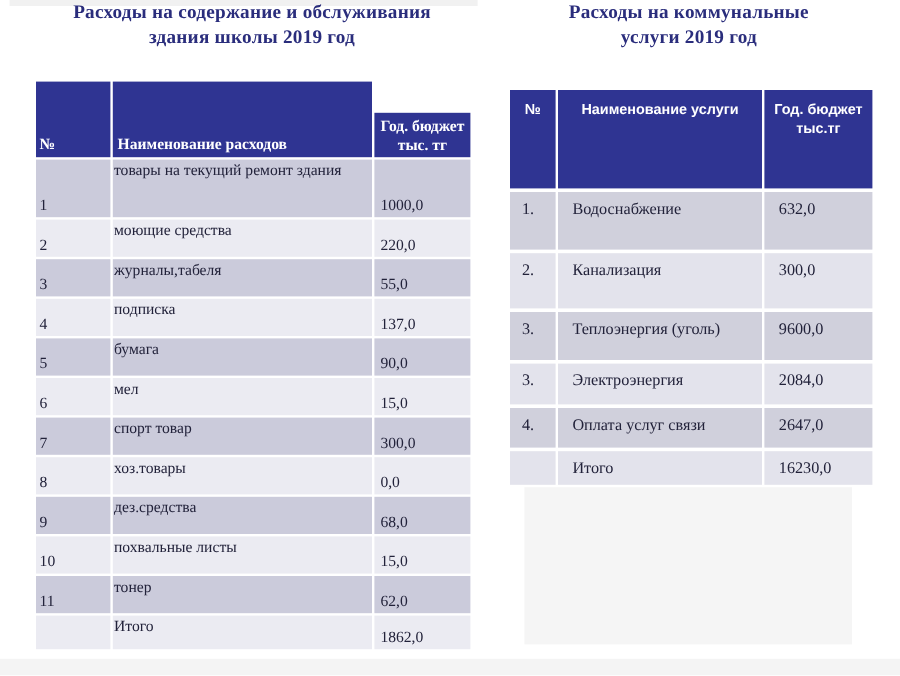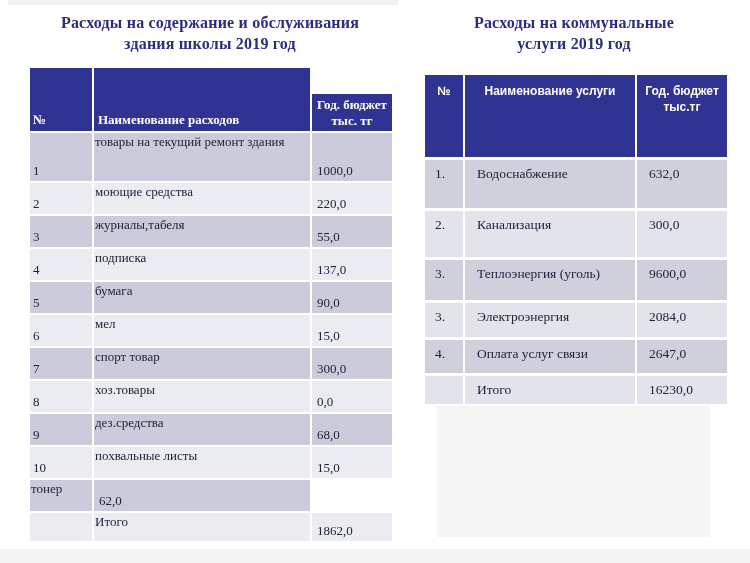--- a/index.html
+++ b/index.html
@@ -7,22 +7,22 @@
     position:relative;width:750px;height:563px;background:#ffffff;overflow:hidden;
     font-family:"Liberation Serif", serif;
   }
   .top-strip{position:absolute;left:8px;top:0;width:390px;height:5px;background:#f1f1f1;}
   .bottom-strip{position:absolute;left:0;top:549px;width:750px;height:14px;background:#f4f4f4;}
 
   .title{
     position:absolute;text-align:center;font-weight:bold;color:var(--title_text);
     font-size:16px;line-height:21px;letter-spacing:.2px;
   }
-  .title-left{left:18px;top:12px;width:384px;}
-  .title-right{left:420px;top:12px;width:308px;}
+  .title-left{left:18px;top:0;width:384px;}
+  .title-right{left:420px;top:0;width:308px;}
 
   
   .tbl{position:absolute;}
   .row{display:grid;margin-bottom:2px;}
   .cell{display:flex;overflow:hidden;color:var(--body_text);}
 
   
   .tbl-left{left:30px;top:68px;width:358px;font-size:13px;}
   .tbl-left .row{grid-template-columns:62px 216px 80px;column-gap:2px;}
   .tbl-left .hdr{height:63px;}
@@ -128,20 +128,21 @@
       <div class="cell num">9</div>
       <div class="cell name">дез.средства</div>
       <div class="cell val">68,0</div>
     </div>
     <div class="row body-row r-light">
       <div class="cell num">10</div>
       <div class="cell name">похвальные листы</div>
       <div class="cell val">15,0</div>
     </div>
     <div class="row body-row r-dark">
+      <div class="cell num">11</div>
       <div class="cell name">тонер</div>
       <div class="cell val">62,0</div>
     </div>
     <div class="row body-row row-total r-light">
       <div class="cell num"></div>
       <div class="cell name">Итого</div>
       <div class="cell val">1862,0</div>
     </div>
   </div>
 

